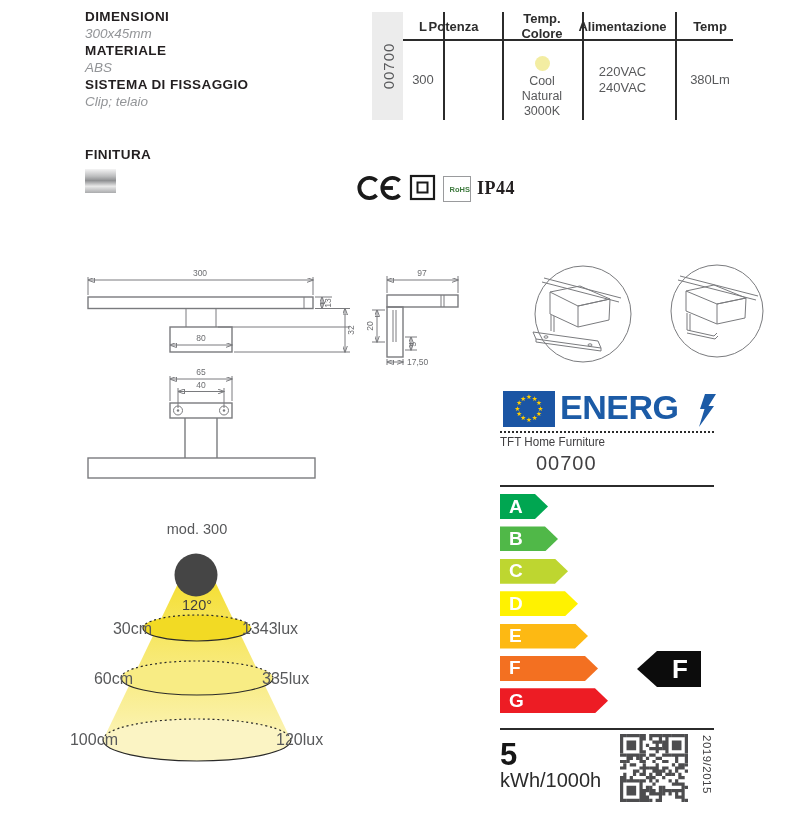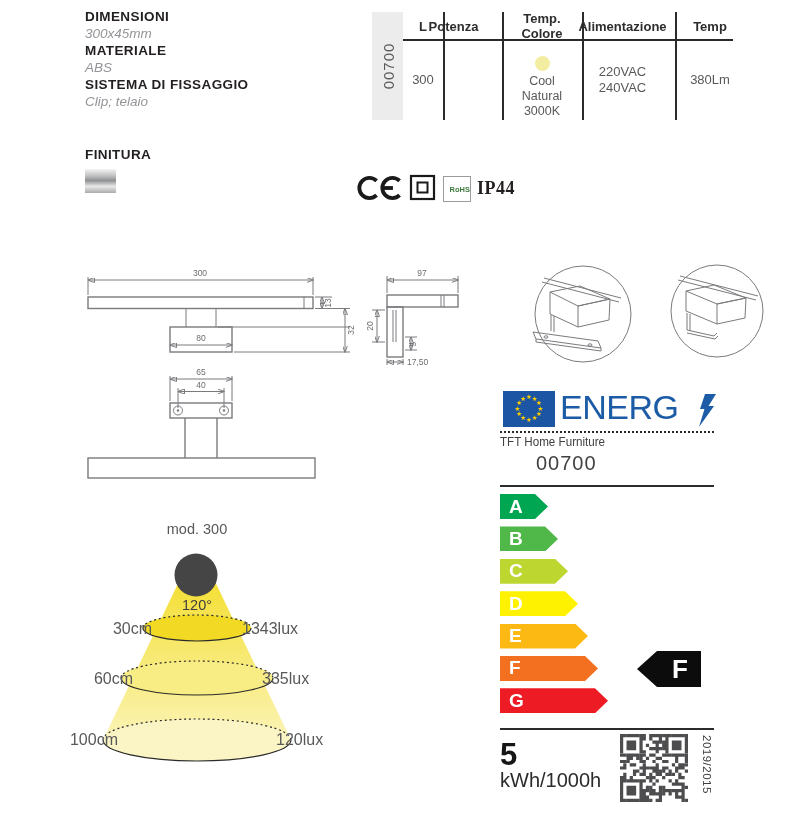--- a/index.html
+++ b/index.html
@@ -36,21 +36,21 @@
   
   .dwg line,.dwg path,.dwg rect,.dwg circle,.dwg ellipse,.dwg polygon,.dwg polyline
     {stroke:#7a7b7e;fill:none;stroke-width:1;}
   .dwg .thick{stroke-width:1.4;}
   .dwg text{fill:#6d6e71;font-size:8.5px;stroke:none;font-family:"Liberation Sans",sans-serif;}
   .dwg .fillg{fill:#7a7b7e;stroke:none;}
 
   
   .energy{left:498px;top:388px;width:228px;height:450px;}
   .eu-flag{left:5px;top:3px;width:52px;height:36px;background:#1b55a4;}
-  .energ-word{left:62px;top:0px;font-size:34px;font-weight:normal;color:#1c5ba6;letter-spacing:-.5px;}
+  .energ-word{left:62px;top:0px;font-size:34px;font-weight:bold;color:#1c5ba6;letter-spacing:-.5px;}
   .dotline{left:2px;top:43px;width:214px;border-top:2px dotted #2b2b2b;}
   .solidline{left:2px;height:2px;background:#2b2b2b;width:214px;}
   .e-brand{left:2px;top:47px;font-size:12.5px;color:#414042;transform:scaleX(.93);transform-origin:left;}
   .e-model{left:38px;top:64px;font-size:20px;color:#414042;letter-spacing:1px;}
   .e-arrows{left:2px;top:106px;}
   .e-arrow{height:25px;margin-bottom:7.4px;display:flex;align-items:center;
     clip-path:polygon(0 0,calc(100% - 13px) 0,100% 50%,calc(100% - 13px) 100%,0 100%);}
   .e-arrow span{color:#fff;font-weight:bold;font-size:19px;padding-left:9px;}
   .e-pointer{left:139px;top:263px;width:64px;height:36px;background:#0c0c0c;
     clip-path:polygon(0 50%,20px 0,100% 0,100% 100%,20px 100%);

